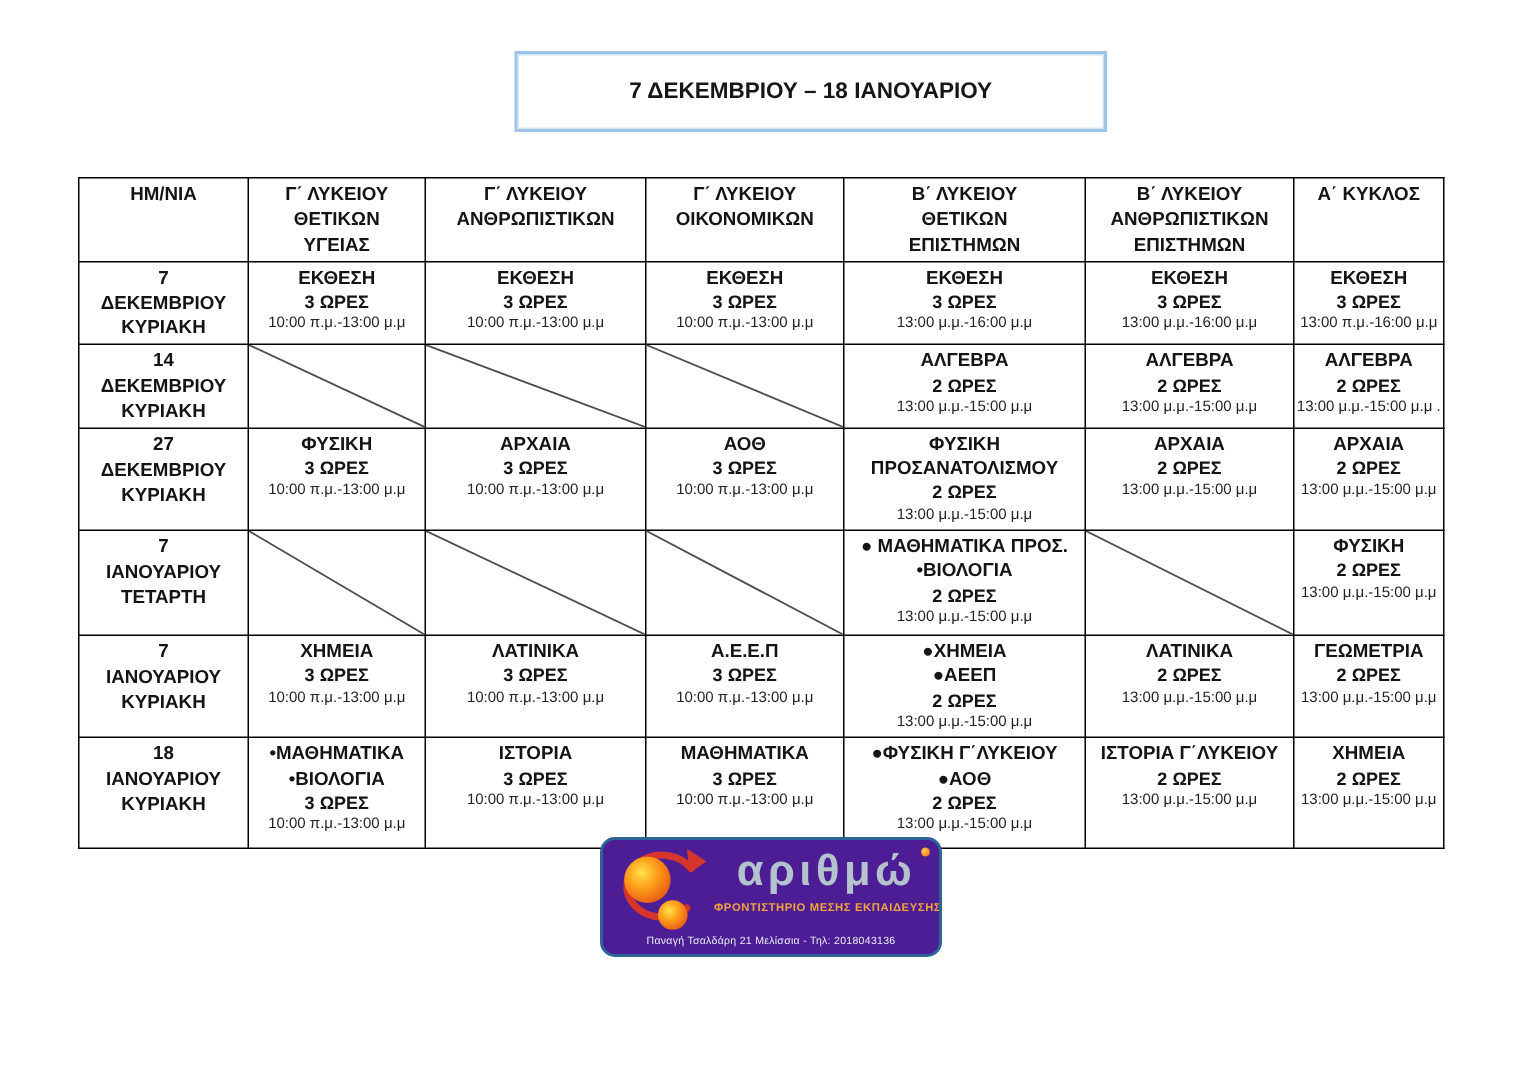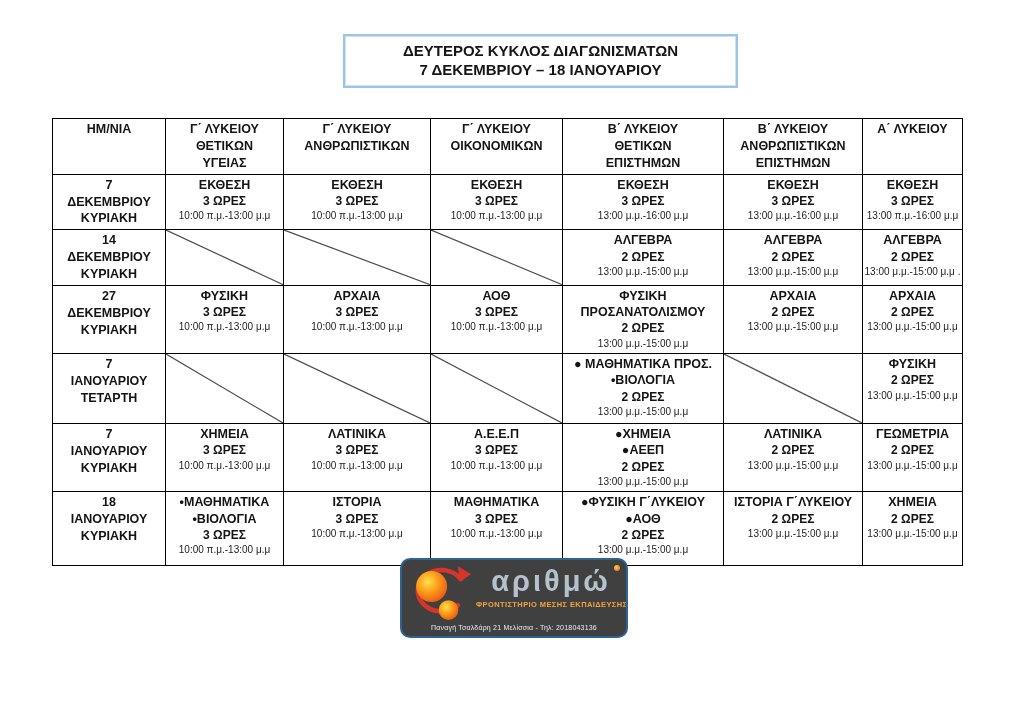--- a/index.html
+++ b/index.html
@@ -87,21 +87,21 @@
   tr.h-r3 { height: 64px; }
   tr.h-r4 { height: 70px; }
   tr.h-r5 { height: 62px; }
   tr.h-r6 { height: 74px; }
 
   
   .logo {
     position: absolute;
     left: 400px; top: 558px;
     width: 228px; height: 80px;
-    background: #404040;
+    background: #4c1d95;
     border-radius: 10px;
     border: 2px solid #2d6496;
     overflow: hidden;
   }
   .logo-icon {
     position: absolute; left: 4px; top: 4px;
     width: 70px; height: 62px;
   }
   .logo-textcol {
     position: absolute; left: 74px; top: 6px;
@@ -139,21 +139,20 @@
     color: #E8EDF2;
     letter-spacing: 0.2px;
   }
 </style>
 </head>
 <body>
 
 <div class="page">
 
   <div class="title-box">
-    <div>ΔΕΥΤΕΡΟΣ  ΚΥΚΛΟΣ ΔΙΑΓΩΝΙΣΜΑΤΩΝ</div>
     <div>7 ΔΕΚΕΜΒΡΙΟΥ – 18 ΙΑΝΟΥΑΡΙΟΥ</div>
   </div>
 
   <table class="schedule">
     <colgroup>
       <col style="width:113px">
         <col style="width:118px">
         <col style="width:147px">
       <col style="width:132px">
         <col style="width:161px">
@@ -169,21 +168,21 @@
         <th>Γ΄ ΛΥΚΕΙΟΥ
 ΑΝΘΡΩΠΙΣΤΙΚΩΝ</th>
         <th>Γ΄ ΛΥΚΕΙΟΥ
 ΟΙΚΟΝΟΜΙΚΩΝ</th>
         <th>Β΄ ΛΥΚΕΙΟΥ
 ΘΕΤΙΚΩΝ
 ΕΠΙΣΤΗΜΩΝ</th>
         <th>Β΄ ΛΥΚΕΙΟΥ
 ΑΝΘΡΩΠΙΣΤΙΚΩΝ
 ΕΠΙΣΤΗΜΩΝ</th>
-        <th class="vmid">Α΄ ΛΥΚΕΙΟΥ</th>
+        <th class="vmid">Α΄ ΚΥΚΛΟΣ</th>
       </tr>
 
       <tr class="h-r1">
         <td class="date">7
 ΔΕΚΕΜΒΡΙΟΥ
 ΚΥΡΙΑΚΗ</td>
         <td>
           <div class="sub">ΕΚΘΕΣΗ</div>
           <div class="dur">3 ΩΡΕΣ</div>
           <div class="time">10:00 π.μ.-13:00 μ.μ</div>

